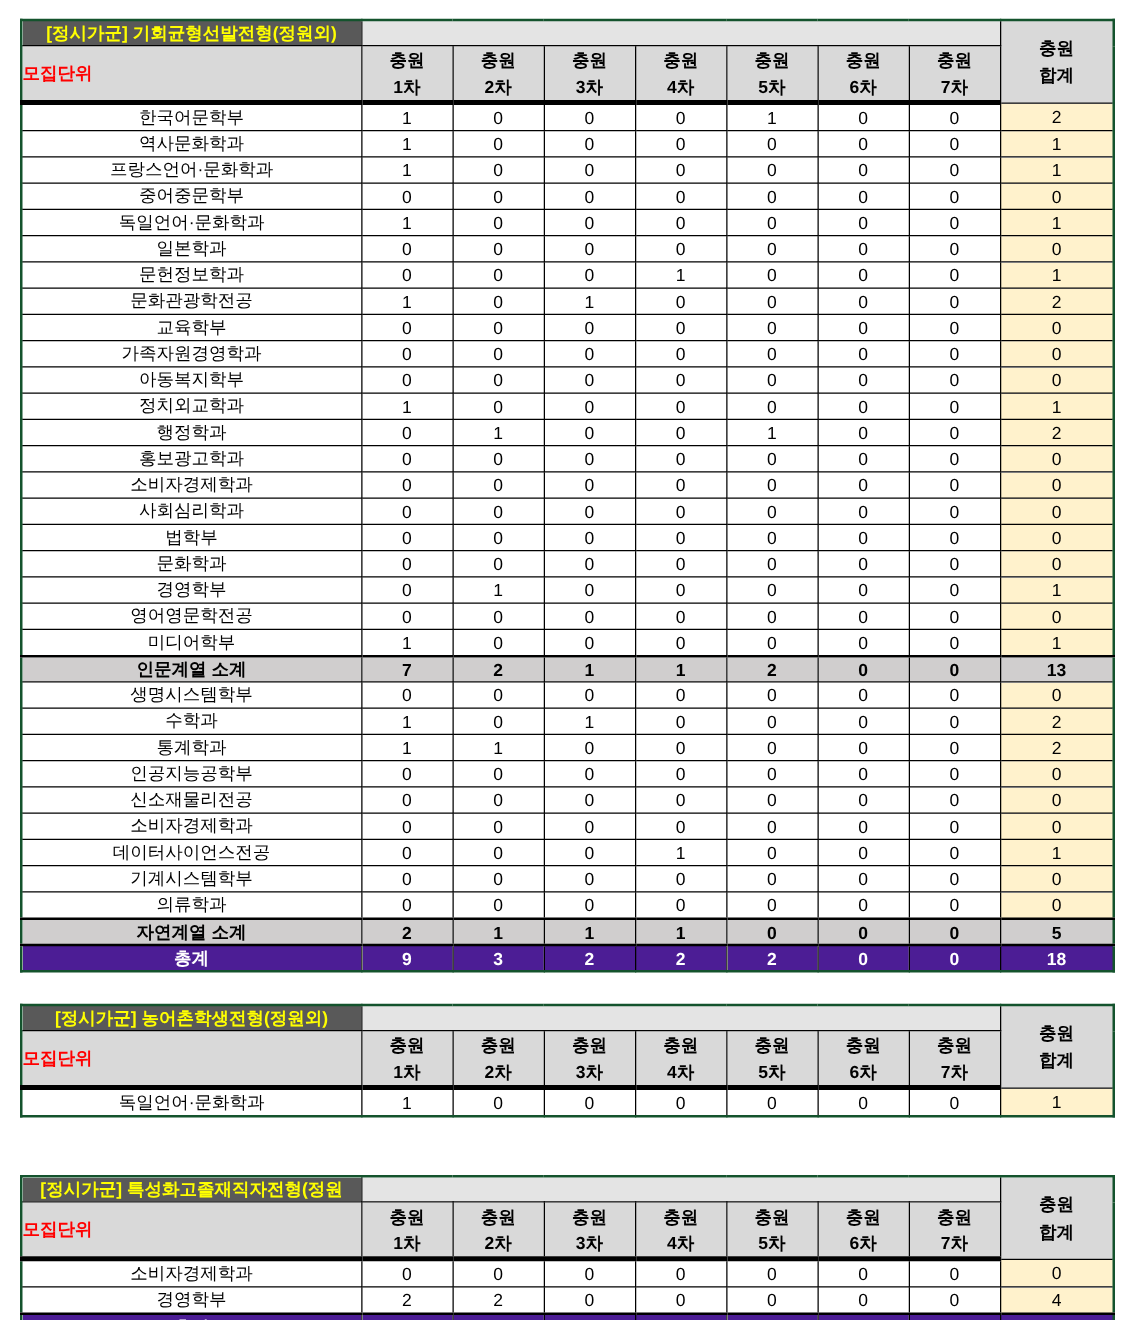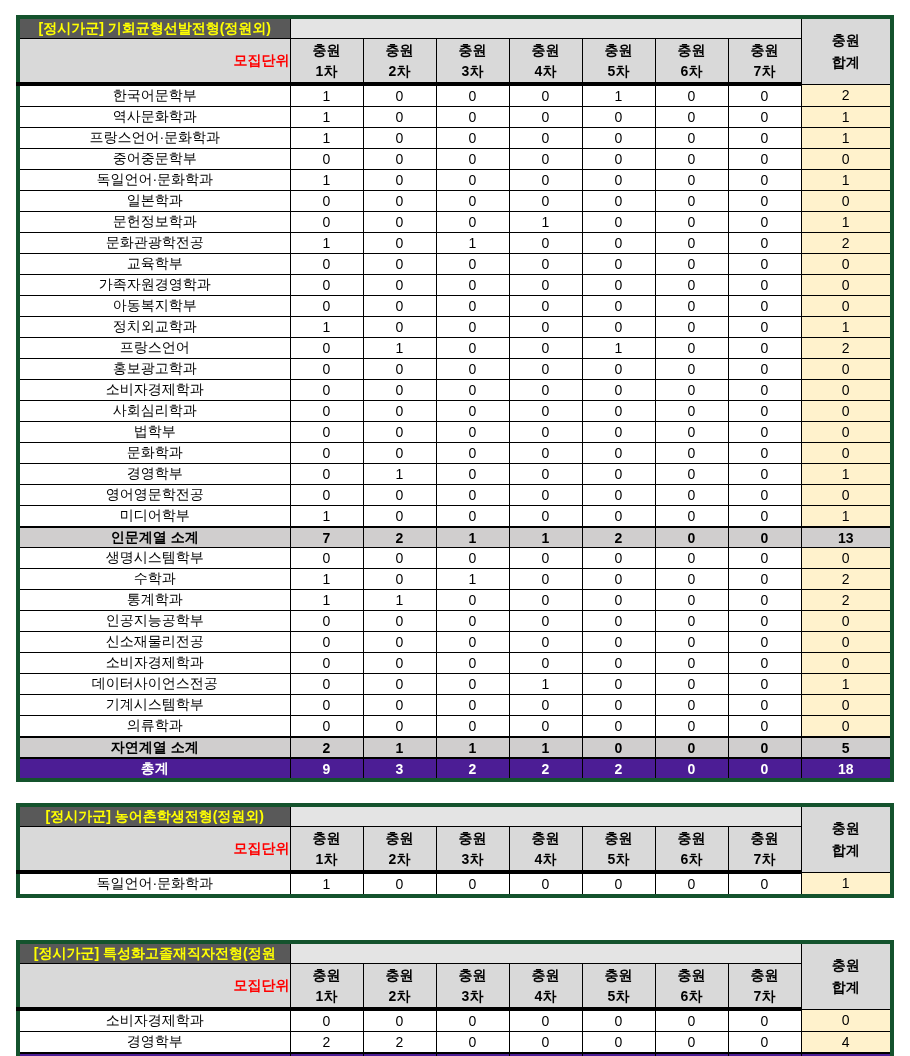--- a/index.html
+++ b/index.html
@@ -1,29 +1,29 @@
 <!DOCTYPE html>
 <html><head>
 <meta charset="utf-8">
 <style>
   html, body { margin:0; padding:0; background:#ffffff; }
   body { width:910px; height:1056px; position:relative; overflow:hidden;
          font-family:"Liberation Sans","DejaVu Sans",sans-serif; }
   table.sheet { position:absolute; left:16px; border-collapse:collapse; table-layout:fixed;
-                border:4px solid #14532d; }
+                border:2px solid #14532d; }
   table.sheet col.c-name { width:272px; }
   table.sheet col.c-num { width:73px; }
   table.sheet col.c-tot { width:91px; }
   table.sheet td { border:1px solid #000; padding:0; font-size:14px; color:#000;
                    white-space:nowrap; overflow:hidden; }
   td.title { background:#595959; color:#ffff00 !important; font-weight:bold; font-size:15px;
              text-align:center; height:19px; border-bottom:1px solid #000; }
   td.title-fill { background:#e4e4e4; border-bottom:1px solid #000; border-right:1px solid #000; }
   td.hdr { background:#d9d9d9; font-weight:bold; text-align:center; font-size:14px; line-height:21px; }
-  td.hdr-unit { background:#d9d9d9; color:#ff0000 !important; font-weight:bold; text-align:right; font-size:15px; }
+  td.hdr-unit { background:#d9d9d9; color:#ff0000 !important; font-weight:bold; text-align:left; font-size:15px; }
   td.hdr-total { background:#d9d9d9; font-weight:bold; text-align:center; font-size:14px; line-height:22px; }
   tr.hdr-row td { border-bottom:4px solid #000; }
   td.name { text-align:center; padding-left:3px; height:20px; font-size:14px; }
   td.num { text-align:center; }
   td.tot { text-align:center; background:#fff2cc; }
   tr.subtotal td { background:#d0cece; font-weight:bold; text-align:center; height:19px; border-top:2px solid #000; }
   tr.grand td { background:#4c1d95; color:#ffffff; font-weight:bold; text-align:center; height:19px; border-top:2px solid #000; }
   tr.subtotal td.name, tr.grand td.name { padding-left:0; }
   #t1 { top:15px; }
   #t2 { top:803px; }
@@ -210,21 +210,21 @@
         <td class="num">1</td>
         <td class="num">0</td>
         <td class="num">0</td>
         <td class="num">0</td>
         <td class="num">0</td>
         <td class="num">0</td>
         <td class="num">0</td>
         <td class="tot">1</td>
       </tr>
       <tr>
-        <td class="name">프랑스언어</td>
+        <td class="name">행정학과</td>
         <td class="num">0</td>
         <td class="num">1</td>
         <td class="num">0</td>
         <td class="num">0</td>
         <td class="num">1</td>
         <td class="num">0</td>
         <td class="num">0</td>
         <td class="tot">2</td>
       </tr>
       <tr>

